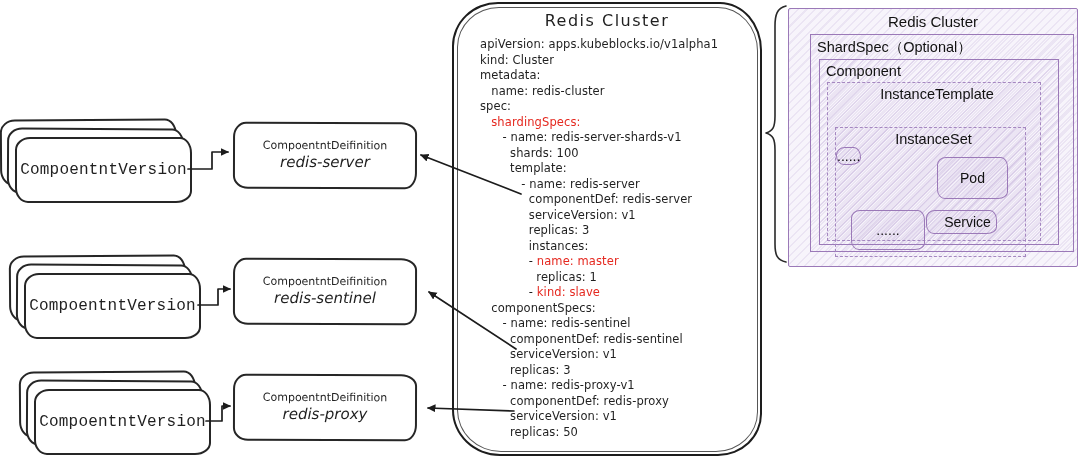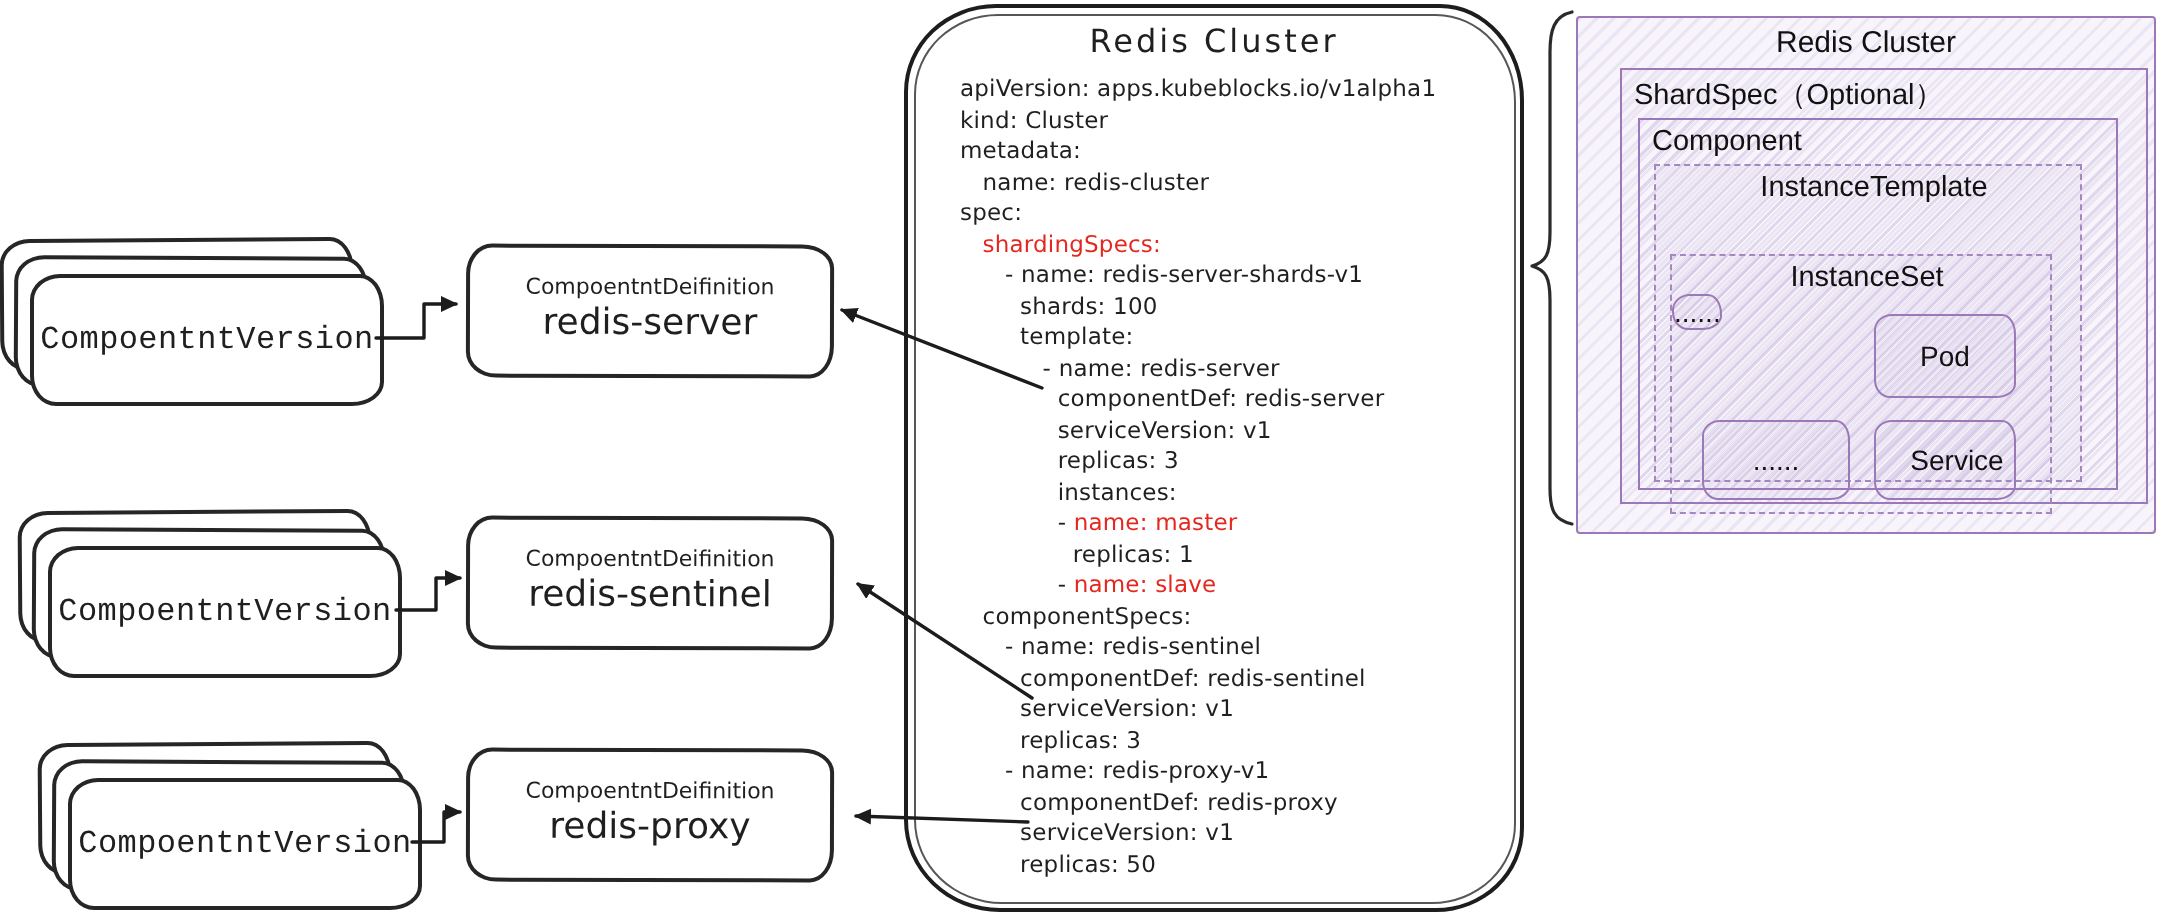--- a/index.html
+++ b/index.html
@@ -21,21 +21,21 @@
   .card.b2{left:7px;top:9px;transform:rotate(.3deg);}
   .card.front{left:15px;top:18px;display:flex;align-items:center;justify-content:center;font-family:Liberation Mono, monospace;}
   .version-label{font-size:16px;letter-spacing:.2px;white-space:nowrap;}
   .defbox{
     position:absolute;left:233px;top:3px;width:180px;height:63px;background:#fff;
     border:2px solid #262626;border-radius:13px 16px 12px 15px/15px 12px 16px 13px;
     display:flex;flex-direction:column;align-items:center;justify-content:center;line-height:1.25;
     transform:rotate(.15deg);
   }
   .defbox .t1{font-size:11px;white-space:nowrap;}
-  .defbox .t2{font-size:18px;white-space:nowrap;}
+  .defbox .t2{font-size:15px;white-space:nowrap;font-style:italic;}
   
   #yaml-panel{
     position:absolute;left:452px;top:2px;width:310px;height:454px;box-sizing:border-box;
     border:2px solid #1d1d1d;border-radius:46px 42px 44px 48px/44px 48px 42px 46px;
     background:#ffffff;padding:7px 6px 0 26px;
   }
   #yaml-panel::after{
     content:"";position:absolute;inset:2.5px;pointer-events:none;
     border:1px solid rgba(30,30,30,.75);border-radius:42px 40px 42px 44px/40px 44px 40px 42px;
   }
@@ -60,21 +60,21 @@
     box-sizing:border-box;position:absolute;
     background:repeating-linear-gradient(135deg,var(--hatch,rgba(150,118,190,.12)) 0px,var(--hatch,rgba(150,118,190,.12)) 1.5px,transparent 1.5px,transparent 6px);
     border:1.5px solid var(--purple-border,#9b79b8);
     border-radius:9px 7px 10px 8px/8px 10px 7px 9px;
     display:flex;align-items:center;justify-content:center;
     font-family:"Liberation Sans",sans-serif;font-size:14px;color:#111;
   }
   .cell:nth-of-type(1){left:16px;top:30px;width:72px;height:42px;}
   .cell:nth-of-type(2){left:101px;top:29px;width:71px;height:42px;}
   .cell:nth-of-type(3){left:15px;top:82px;width:74px;height:40px;}
-  .cell:nth-of-type(4){left:101px;top:82px;width:71px;height:40px;padding-left:12px;}
+  .cell:nth-of-type(4){left:90px;top:82px;width:71px;height:24px;padding-left:12px;}
   
   #connectors{position:absolute;left:0;top:0;width:1080px;height:460px;pointer-events:none;z-index:5;}
 </style>
 </head>
 <body>
 
 <div id="canvas">
 
   <div id="left-rows">
 
@@ -150,21 +150,21 @@
         <div class="yline"><span>             </span><span>serviceVersion: v1</span></div>
 
         <div class="yline"><span>             </span><span>replicas: 3</span></div>
 
         <div class="yline"><span>             </span><span>instances:</span></div>
 
         <div class="yline"><span>             - </span><span class="red">name: master</span></div>
 
         <div class="yline"><span>               </span><span>replicas: 1</span></div>
 
-        <div class="yline"><span>             - </span><span class="red">name: slave</span></div>
+        <div class="yline"><span>             - </span><span class="red">kind: slave</span></div>
 
 
         <div class="yline"><span>   </span><span>componentSpecs:</span></div>
 
         <div class="yline"><span>      - </span><span>name: redis-sentinel</span></div>
 
         <div class="yline"><span>        </span><span>componentDef: redis-sentinel</span></div>
 
         <div class="yline"><span>        </span><span>serviceVersion: v1</span></div>
 

